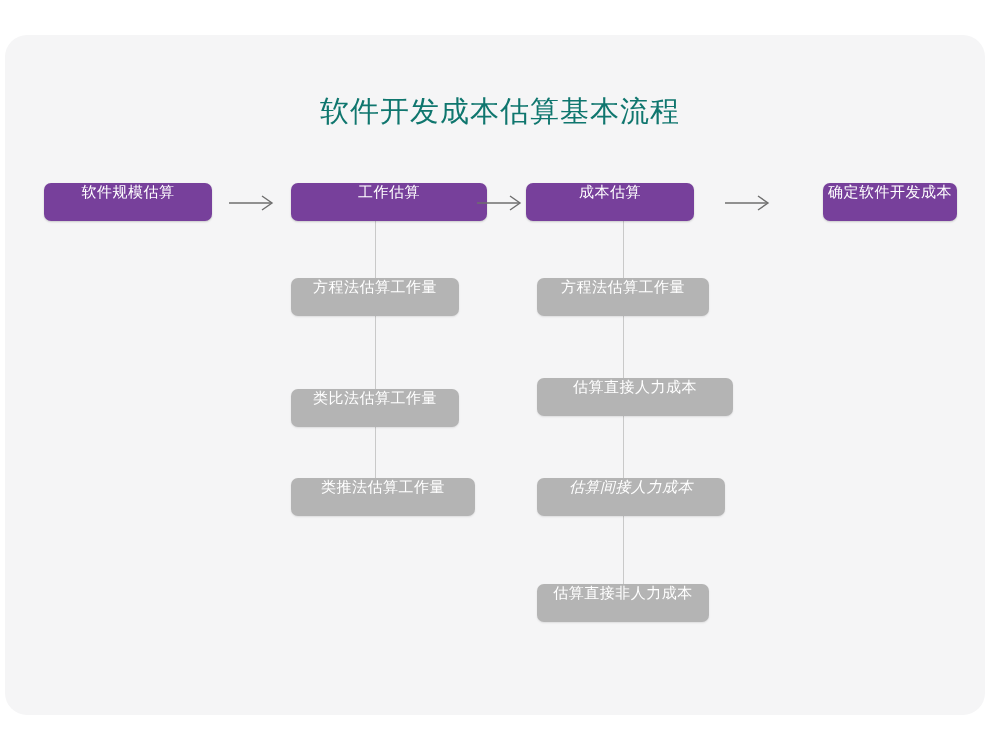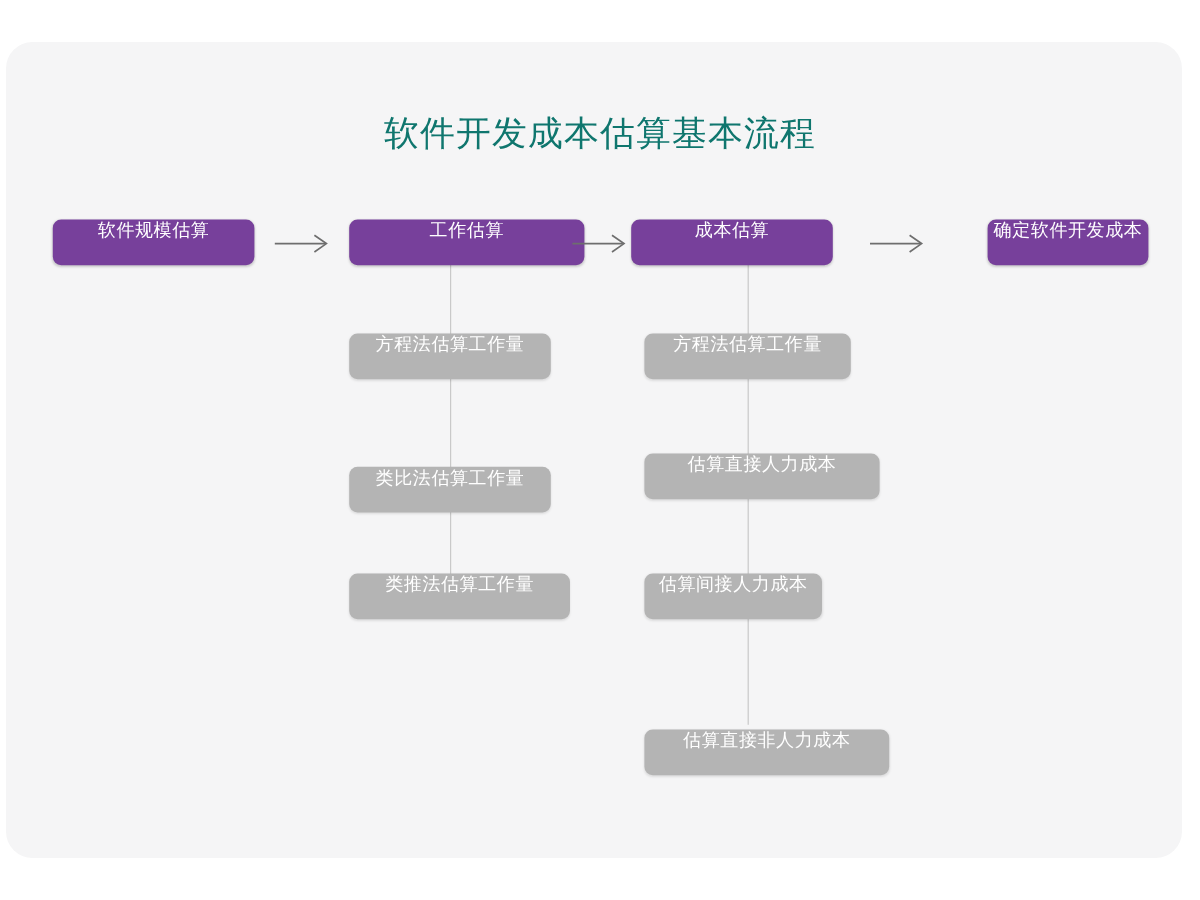--- a/index.html
+++ b/index.html
@@ -141,21 +141,21 @@
   </div>
 
   <div class="node secondary" style="left:537px; top:278px; width:172px;">
     <span>方程法估算工作量</span>
   </div>
 
   <div class="node secondary" style="left:537px; top:378px; width:196px;">
     <span>估算直接人力成本</span>
   </div>
 
-  <div class="node secondary" style="left:537px; top:478px; width:148px;">
+  <div class="node secondary" style="left:537px; top:478px; width:188px;font-style:italic;">
     <span>估算间接人力成本</span>
   </div>
 
-  <div class="node secondary" style="left:537px; top:608px; width:204px;">
+  <div class="node secondary" style="left:537px; top:584px; width:172px;">
     <span>估算直接非人力成本</span>
   </div>
 
 </div>
 
 </body></html>

